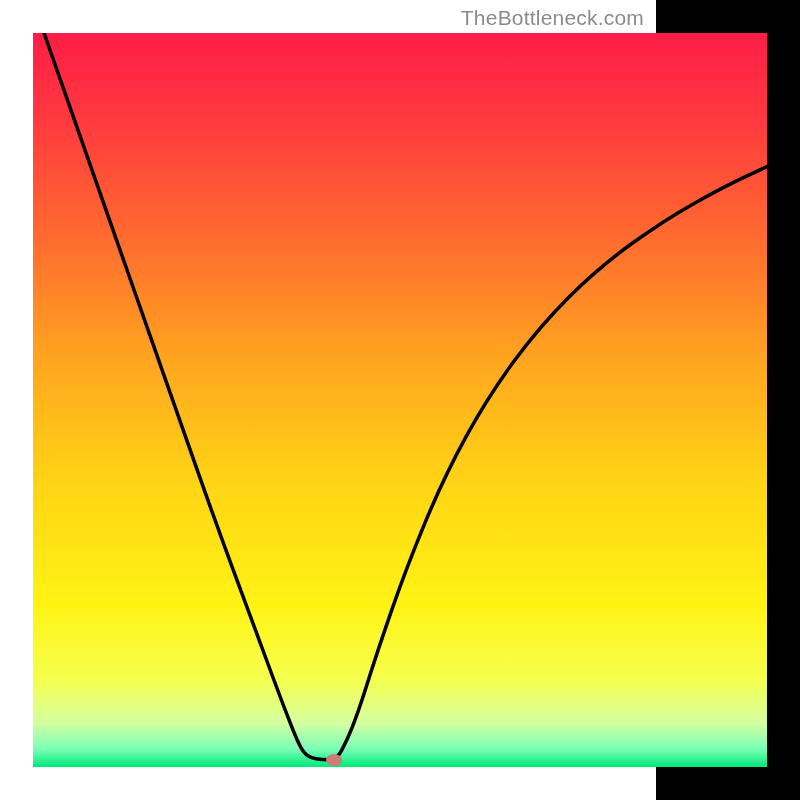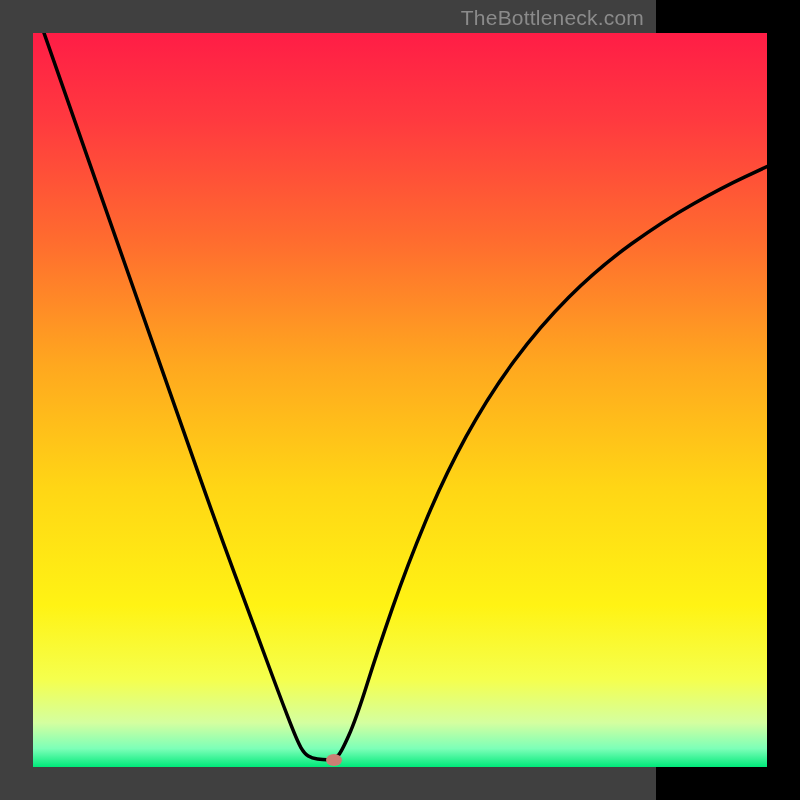--- a/index.html
+++ b/index.html
@@ -10,21 +10,21 @@
     background: #000000;
     overflow: hidden;
     font-family: Arial, Helvetica, sans-serif;
   }
   .frame {
     position: absolute;
     left: 0;
     top: 0;
     width: 656px;
     height: 800px;
-    background: #404040;
+    background: #ffffff;
   }
   .plot-area {
     position: absolute;
     left: 33px;
     top: 33px;
     width: 734px;
     height: 734px;
     overflow: hidden;
   }
   .gradient {

